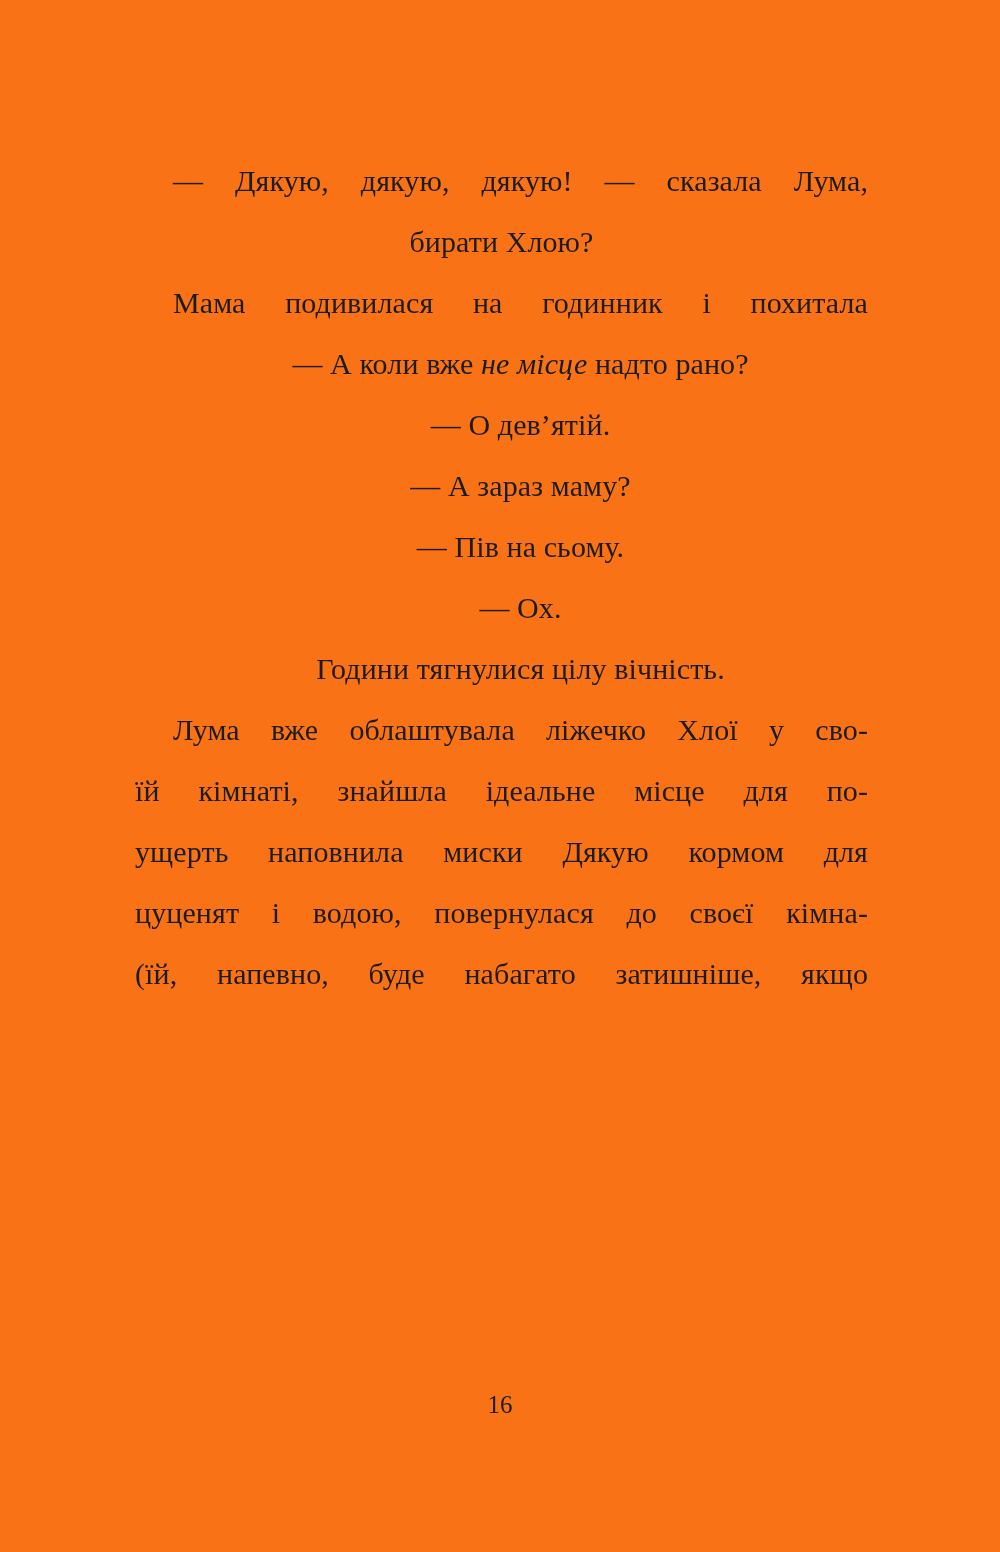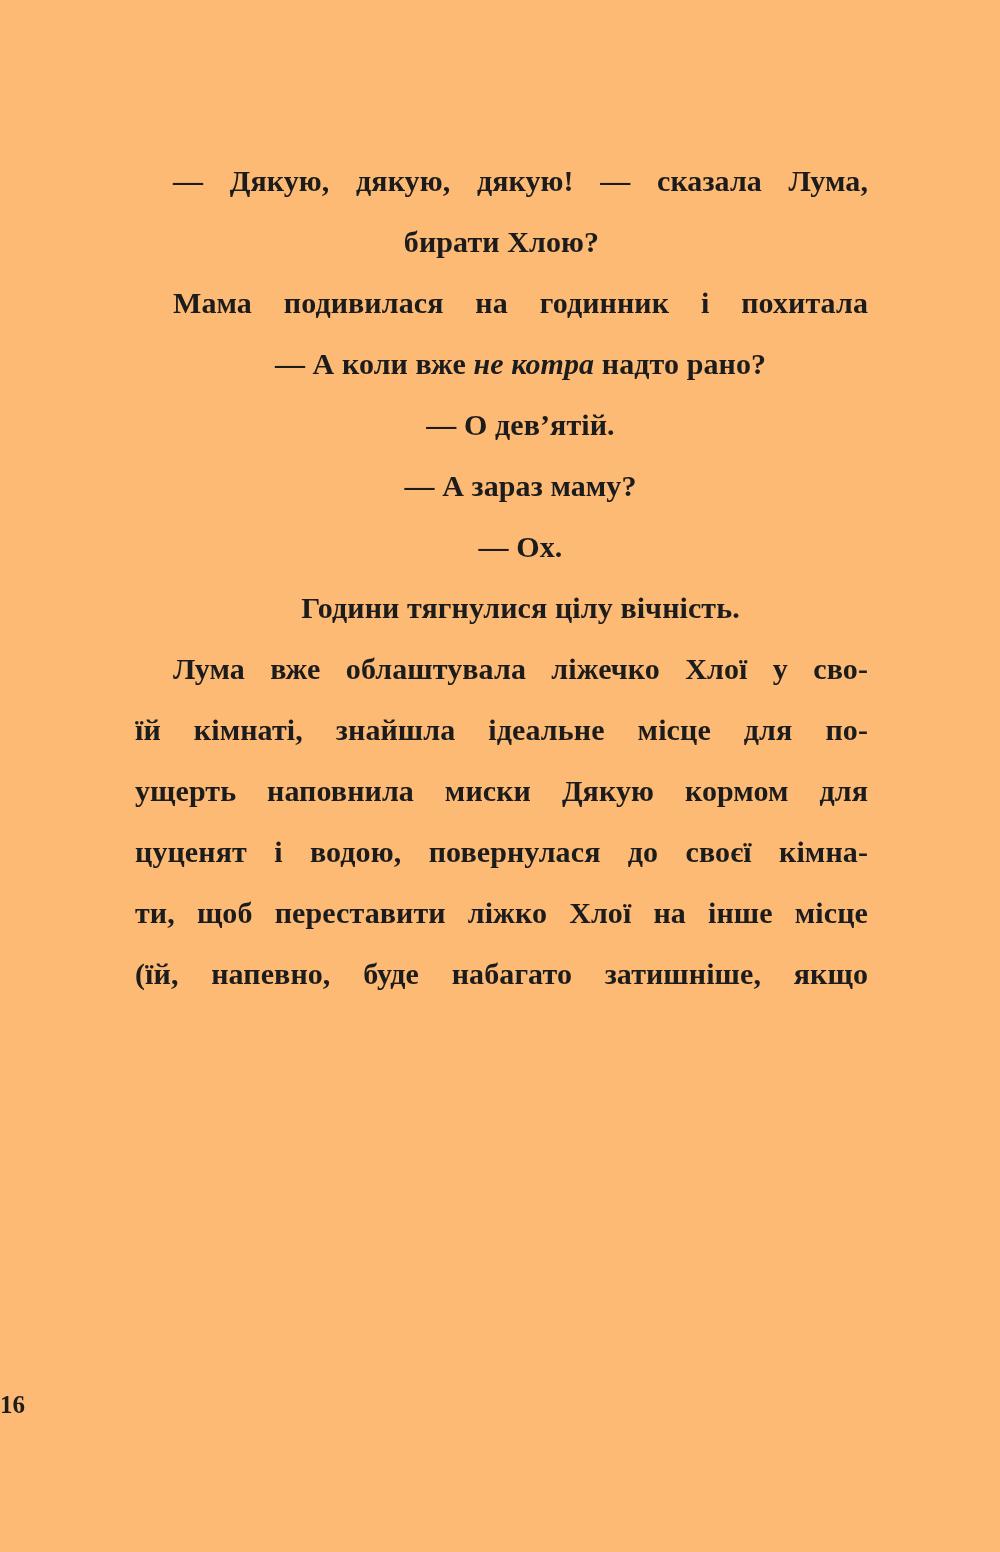--- a/index.html
+++ b/index.html
@@ -10,22 +10,21 @@
     width: 1000px;
     height: 1552px;
     background: #ffffff;
     font-family: "Liberation Serif", "DejaVu Serif", serif;
     position: relative;
     overflow: hidden;
   }
   .book-page {
     position: absolute;
     inset: 0;
-    background: #fdba74;
-    font-weight: bold;
+    background: #f97316;
   }
   .text-block {
     position: absolute;
     left: 135px;
     top: 150px;
     width: 733px;
     font-size: 30px;
     line-height: 61px;
     color: #1c1c1c;
     letter-spacing: 0.1px;
@@ -44,39 +43,40 @@
     text-indent: 38px;
   }
   .it {
     font-style: italic;
   }
   .page-number {
     position: absolute;
     left: 0;
     top: 1390px;
     width: 1000px;
+    text-align: center;
     font-size: 25px;
     line-height: 30px;
     color: #1c1c1c;
   }
 </style>
 </head>
 <body style="background: rgb(255, 255, 255);">
 
 <div class="book-page">
   <div class="text-block" style="color: rgb(28, 28, 28);">
       <div class="line just indent"><span>— Дякую, дякую, дякую! — сказала Лума,</span></div>
       <div class="line"><span>бирати Хлою?</span></div>
       <div class="line just indent"><span>Мама подивилася на годинник і похитала</span></div>
-      <div class="line indent"><span>— А коли вже </span><span class="it">не котра</span><span> надто рано?</span></div>
+      <div class="line indent"><span>— А коли вже </span><span class="it">не місце</span><span> надто рано?</span></div>
       <div class="line indent"><span>— О дев’ятій.</span></div>
       <div class="line indent"><span>— А зараз маму?</span></div>
+      <div class="line indent"><span>— Пів на сьому.</span></div>
       <div class="line indent"><span>— Ох.</span></div>
       <div class="line indent"><span>Години тягнулися цілу вічність.</span></div>
       <div class="line just indent"><span>Лума вже облаштувала ліжечко Хлої у сво-</span></div>
       <div class="line just"><span>їй кімнаті, знайшла ідеальне місце для по-</span></div>
       <div class="line just"><span>ущерть наповнила миски Дякую кормом для</span></div>
       <div class="line just"><span>цуценят і водою, повернулася до своєї кімна-</span></div>
-      <div class="line just"><span>ти, щоб переставити ліжко Хлої на інше місце</span></div>
       <div class="line just"><span>(їй, напевно, буде набагато затишніше, якщо</span></div>
     </div>
   <div class="page-number">16</div>
 </div>
 
 </body></html>

